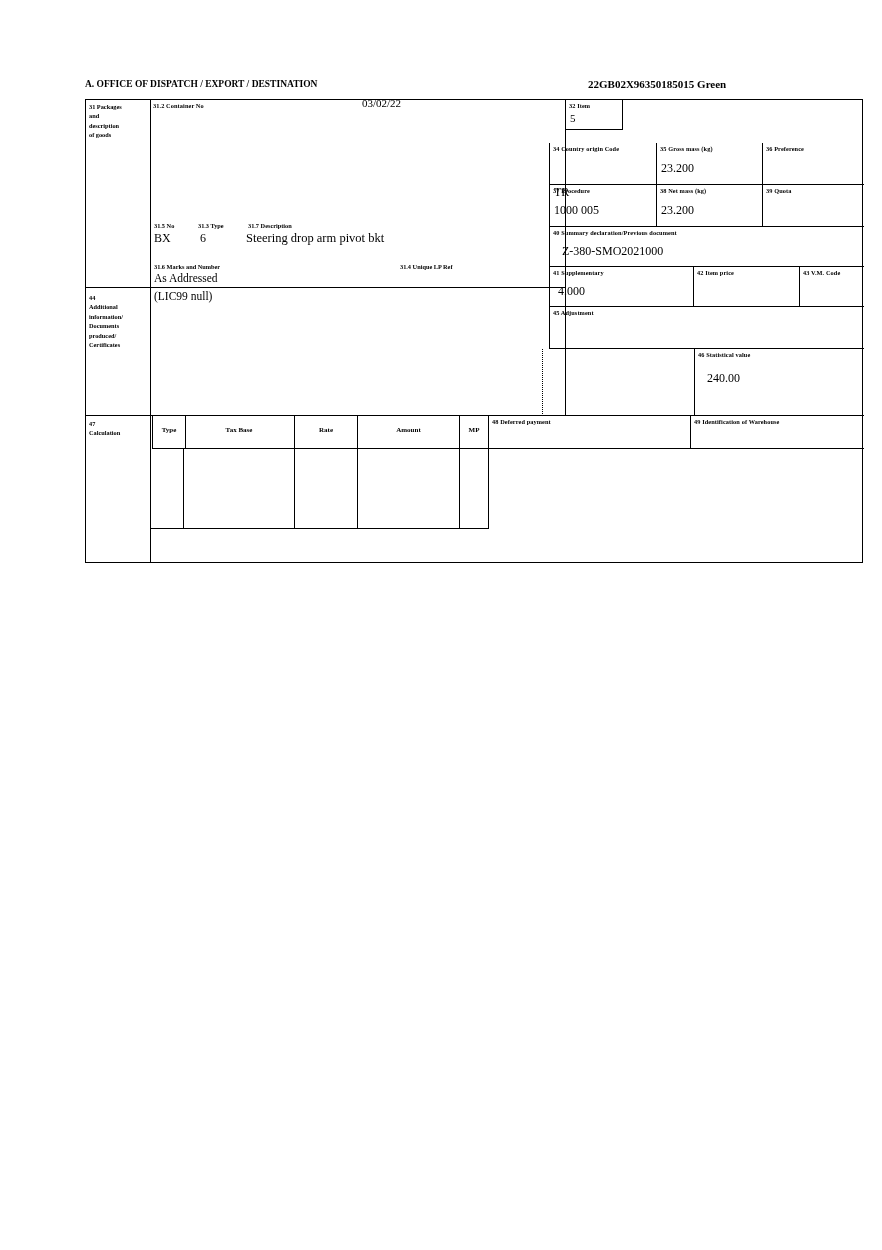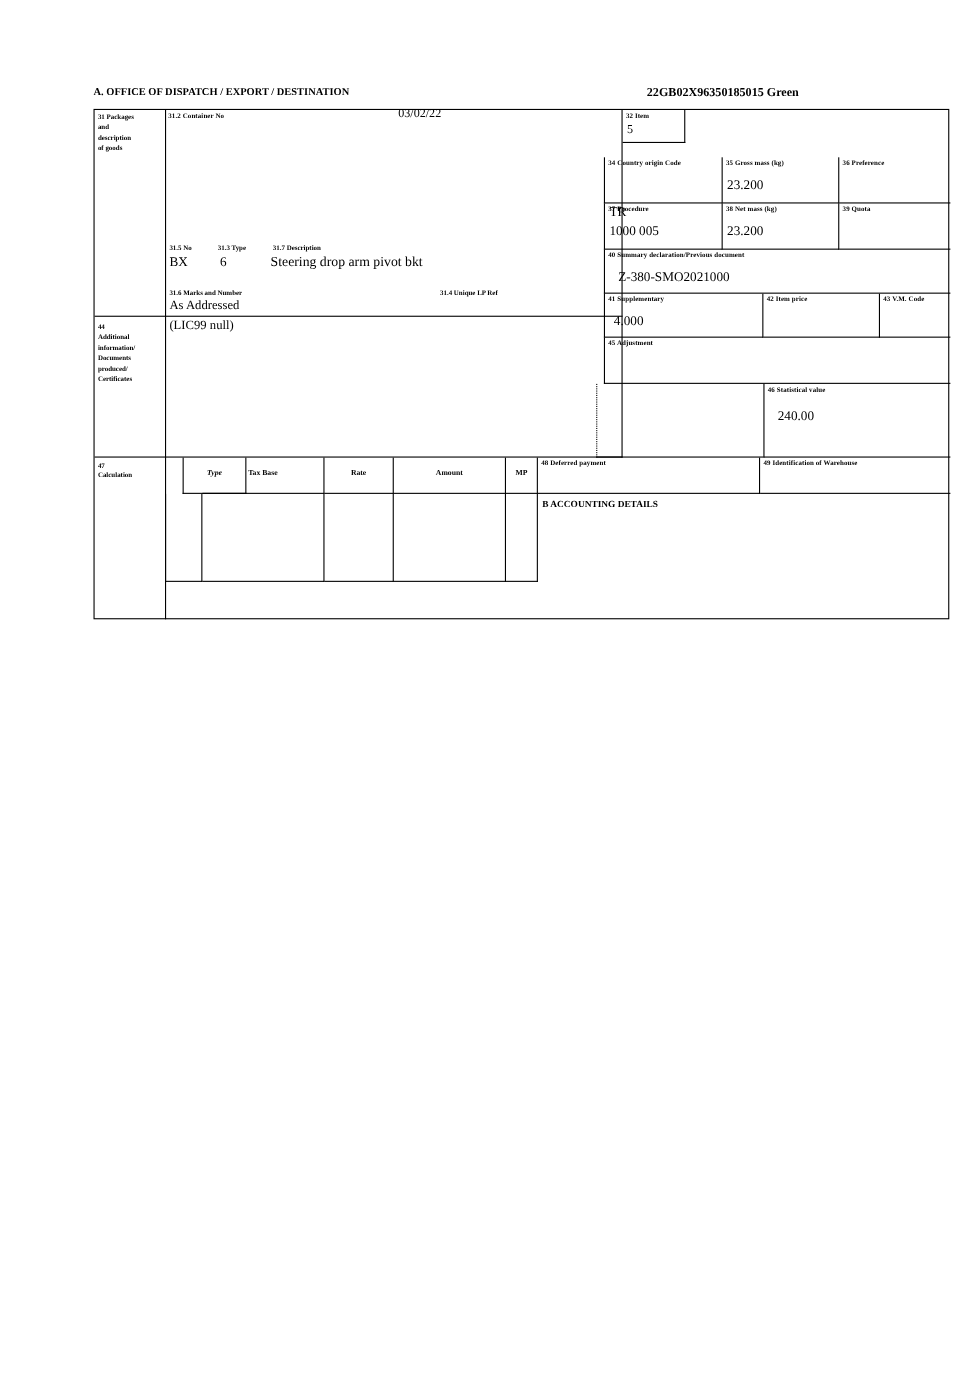--- a/index.html
+++ b/index.html
@@ -132,21 +132,21 @@
   #box43 { left: 714px; top: 167px; width: 64px; height: 40px; }
   #box45 { left: 463px; top: 207px; width: 315px; height: 42px; }
   #box46 { left: 608px; top: 249px; width: 170px; height: 67px; }
   .dotted-left {
     position: absolute;
     left: 456px; top: 249px;
     width: 0; height: 67px;
     border-left: 1px dotted #000;
   }
 
-  .c-type   { left: 80px;  top: 316px; width: 58px;  height: 33px; font-style: italic; }
+  .c-type   { left: 66px;  top: 316px; width: 34px;  height: 33px; }
   .c-tax    { left: 98px;  top: 316px; width: 111px; height: 33px; }
   .c-rate   { left: 209px; top: 316px; width: 63px;  height: 33px; }
   .c-amount { left: 272px; top: 316px; width: 102px; height: 33px; }
   .c-mp     { left: 374px; top: 316px; width: 29px;  height: 33px; }
 
   .c-type2   { left: 64px;  top: 349px; width: 34px;  height: 80px; }
   .c-tax2    { left: 98px;  top: 349px; width: 111px; height: 80px; }
   .c-rate2   { left: 209px; top: 349px; width: 63px;  height: 80px; }
   .c-amount2 { left: 272px; top: 349px; width: 102px; height: 80px; }
   .c-mp2     { left: 374px; top: 349px; width: 29px;  height: 80px; }
@@ -328,19 +328,15 @@
     <div class="cell br bb" id="box48">
       <div class="lab">48 Deferred payment</div>
       <div class="val-sm" style="position:absolute;left:4px;top:16px;"></div>
     </div>
 
     <div class="cell bb" id="box49">
       <div class="lab">49 Identification of Warehouse</div>
       <div class="val-sm" style="position:absolute;left:4px;top:16px;"></div>
     </div>
 
-    <div class="cell" id="boxB">
-      <div class="bdlabel">B ACCOUNTING DETAILS</div>
-      <div class="val-sm" style="position:absolute;left:4px;top:22px;"></div>
-    </div>
 
   </div>
 </div>
 
 </body></html>

